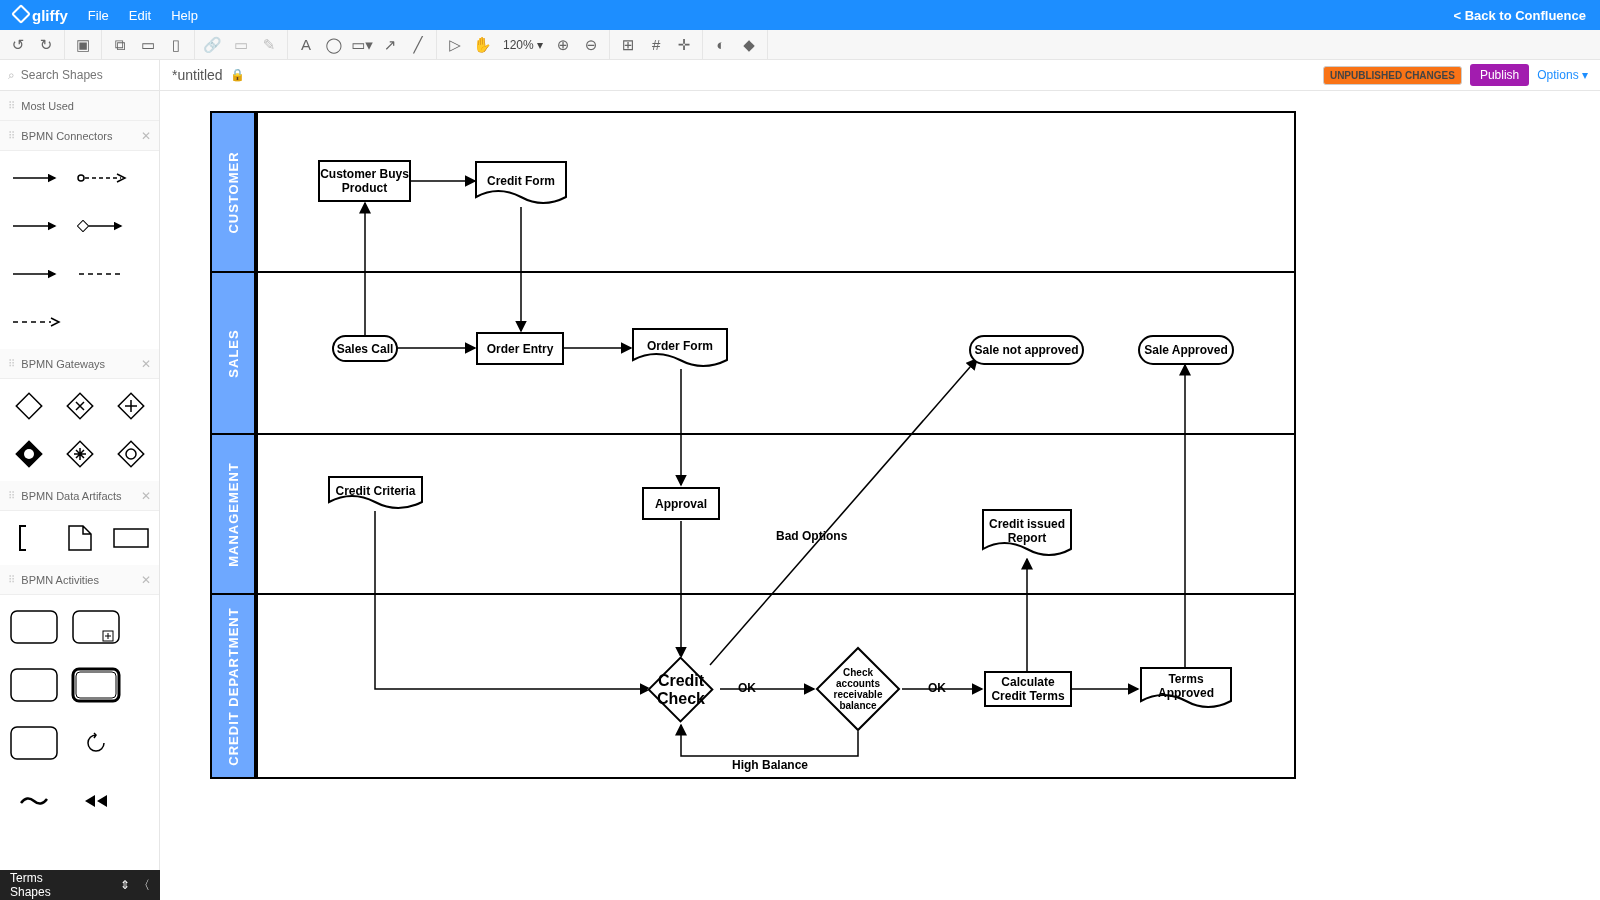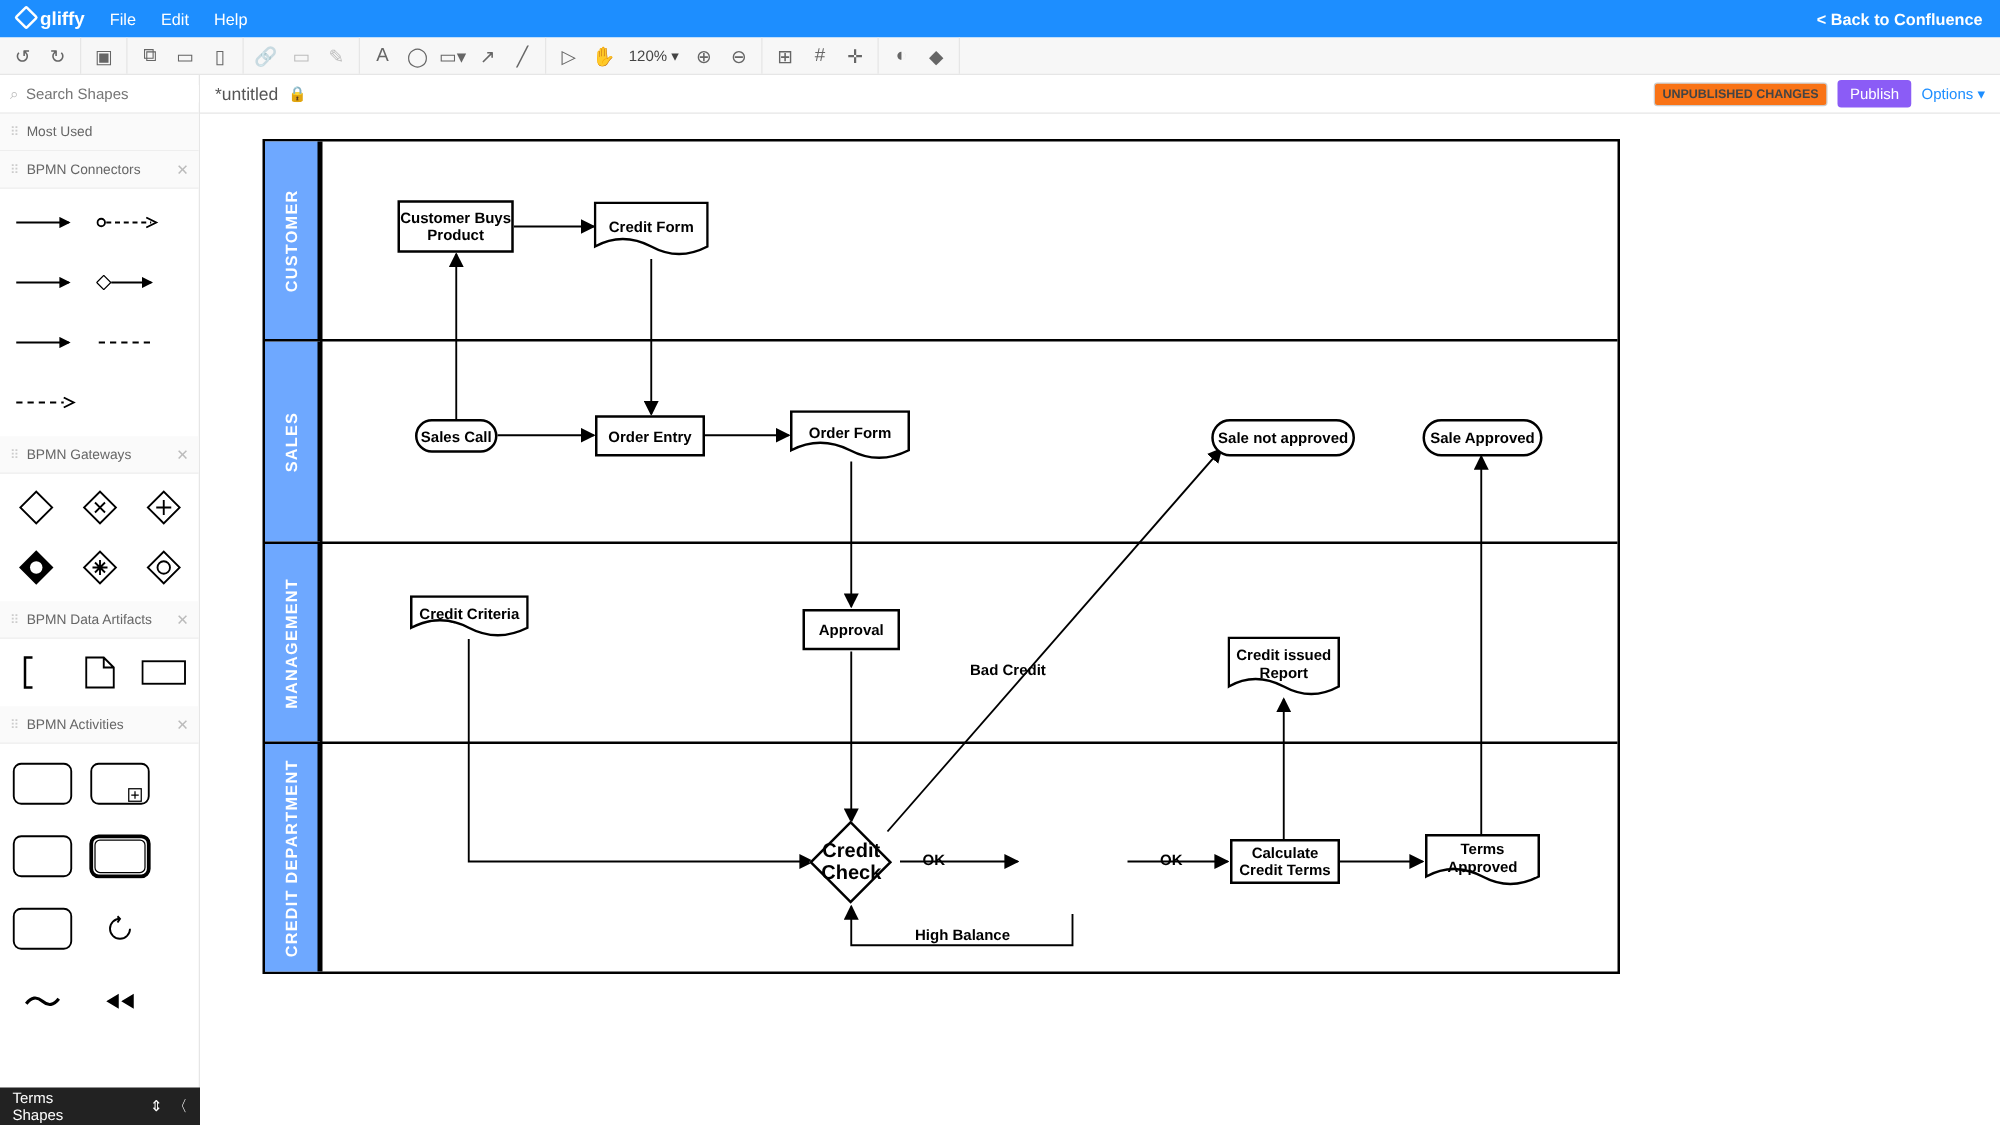--- a/index.html
+++ b/index.html
@@ -18,21 +18,21 @@
 .tool-group { display: flex; align-items: center; height: 100%; border-right: 1px solid #e6e6e6; padding: 0 4px; }
 .tool { width: 28px; height: 28px; display: flex; align-items: center; justify-content: center; color: #666; cursor: pointer; font-size: 15px;}
 .zoom { font-size: 12px; color: #444; padding: 0 6px; cursor: pointer; }
 
 
 .docbar { position: absolute; left: 160px; right: 0; top: 60px; height: 31px; border-bottom: 1px solid #e6e6e6; background:#fff; display:flex; align-items:center; padding: 0 12px; font-size: 14px; color:#444;}
 .doc-title { color:#555; }
 .lock { margin-left:8px; color:#999; font-size:12px;}
 .doc-spacer { flex:1; }
 .unpub { font-size: 10px; font-weight:bold; border:1px solid #ccc; border-radius:3px; padding: 3px 6px; color:#444; background:#f97316; margin-right:8px;}
-.publish-btn { font-size: 12px; background:#8b5cf6; color:#fff; border:none; border-radius:3px; padding: 4px 10px; margin-right:8px; cursor:pointer;}
+.publish-btn { font-size: 12px; background:#a21caf; color:#fff; border:none; border-radius:3px; padding: 4px 10px; margin-right:8px; cursor:pointer;}
 .options-link { font-size: 12px; color:#1d8eff; cursor:pointer; }
 
 
 .leftpanel { position:absolute; left:0; top:60px; bottom:0; width:160px; background:#fff; border-right:1px solid #e6e6e6; overflow:hidden;}
 .search-box { height:31px; display:flex; align-items:center; border-bottom:1px solid #e6e6e6; padding: 0 8px; gap:6px;}
 .search-box input { border:none; outline:none; font-size:12px; flex:1; color:#999;}
 .section-hdr { height:30px; display:flex; align-items:center; padding: 0 8px; font-size:11px; color:#666; border-bottom:1px solid #eee; background:#fafafa; gap:6px; cursor:pointer;}
 .section-hdr .grip { color:#ccc; font-size:10px;}
 .section-hdr .closex { margin-left:auto; color:#bbb; font-size:12px;}
 .shape-grid { display:flex; flex-wrap:wrap; padding: 8px 6px; gap: 10px 6px; }
@@ -421,29 +421,33 @@
           <path d="M1,1 L89,1 L89,40 Q67,52 45,40 Q22,28 1,40 Z" fill="#fff" stroke="#000" stroke-width="2"></path>
         </svg>
     <div class="doc-label">Credit issued Report</div>
   </div>
 
   <div class="diamond" style="left:438px; top:546px; width:66px; height:66px;">
     <div class="inner" style="width:47px; height:47px; margin:9px;"></div>
     <div class="lbl">Credit Check</div>
   </div>
 
+  <div class="diamond" style="left:606px; top:536px; width:84px; height:84px;">
+    <div class="inner" style="width:60px; height:60px; margin:12px;"></div>
+    <div class="lbl" style="font-size:10px; line-height:1.1;">Check accounts receivable balance</div>
+  </div>
 
   <div class="node rect" style="left:774px; top:560px; width:88px; height:36px;">Calculate Credit Terms</div>
 
   <div class="doc-frame" style="left:930px; top:556px; width:92px; height:44px;">
     <svg viewBox="0 0 92 44" width="92" height="44">
           <path d="M1,1 L91,1 L91,34 Q68,46 46,34 Q23,22 1,34 Z" fill="#fff" stroke="#000" stroke-width="2"></path>
         </svg>
     <div class="doc-label">Terms Approved</div>
   </div>
 
   <div class="edge-label" style="left:528px; top:570px;">OK</div>
   <div class="edge-label" style="left:718px; top:570px;">OK</div>
-  <div class="edge-label" style="left:566px; top:418px;">Bad Credit</div>
-  <div class="edge-label" style="left:522px; top:630px;">High Balance</div>
+  <div class="edge-label" style="left:566px; top:418px;">Bad Options</div>
+  <div class="edge-label" style="left:522px; top:647px;">High Balance</div>
 
 </div>
 </div>
 
 </body></html>

